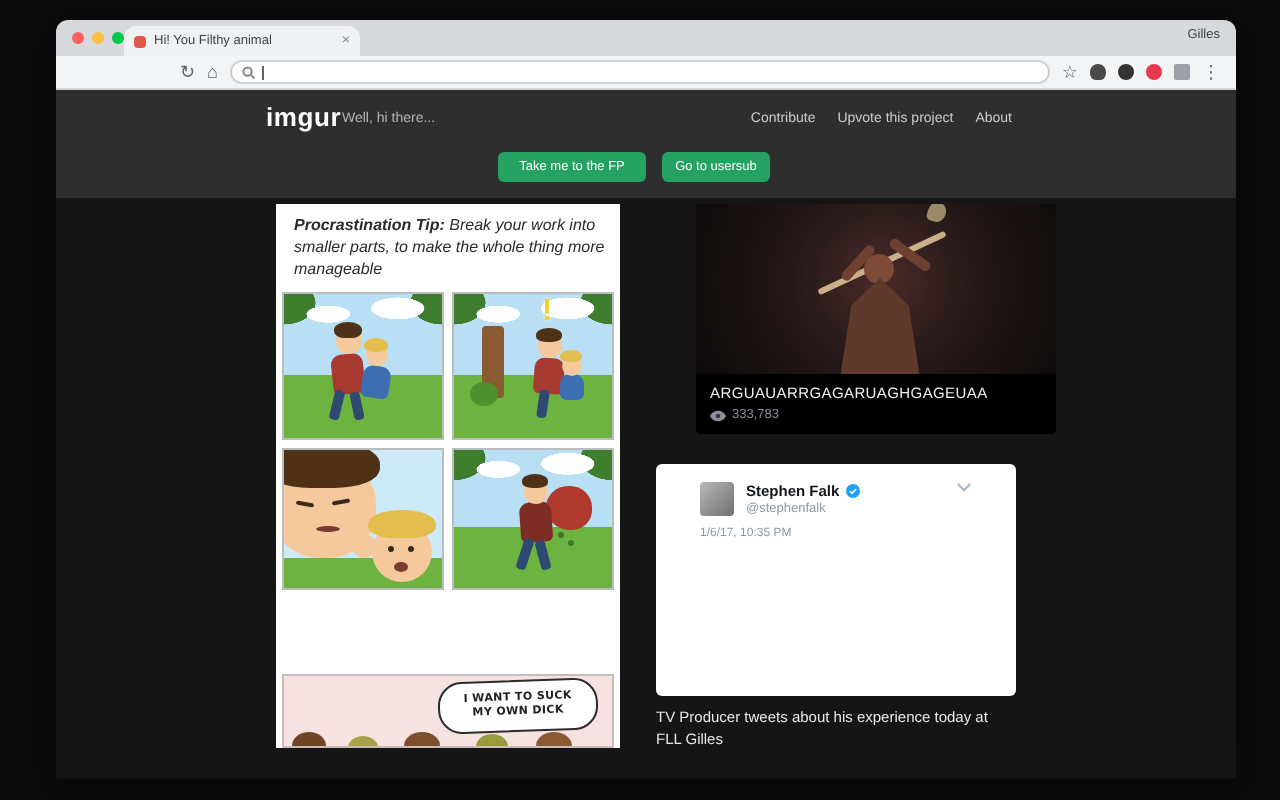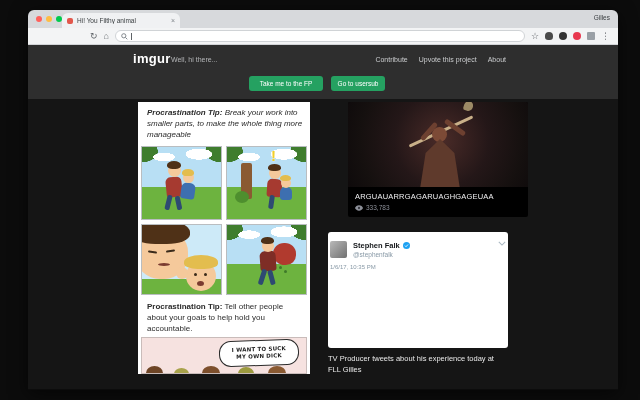--- a/index.html
+++ b/index.html
@@ -83,21 +83,21 @@
     background:radial-gradient(circle at 52% 45%, #4a2b28 0%, #241718 45%, #15100f 78%, #0e0a0b 100%); }
   .mi-staff { position:absolute; left:58px; top:28px; width:70px; height:3px; background:#c9b089; border-radius:2px; transform:rotate(-25deg); }
   .mi-club { position:absolute; left:116px; top:-1px; width:9px; height:10px; background:#9c8a66; border-radius:50% 50% 50% 25%; transform:rotate(18deg); }
   .mi-armL { position:absolute; left:70px; top:27px; width:22px; height:5px; background:#6d4030; border-radius:3px; transform:rotate(-48deg); }
   .mi-armR { position:absolute; left:95px; top:23px; width:24px; height:5px; background:#6d4030; border-radius:3px; transform:rotate(36deg); }
   .mi-head { position:absolute; left:84px; top:25px; width:15px; height:15px; background:#7c4a36; border-radius:50%; }
   .mi-body { position:absolute; left:72px; top:37px; width:40px; height:50px; background:#5f3a2c; clip-path:polygon(50% 0,86% 28%,100% 100%,0 100%,14% 28%); }
   .media-title { padding:5px 7px 2px; font-size:7.5px; color:#f0f0f2; letter-spacing:.2px; white-space:nowrap; }
   .media-views { display:flex; align-items:center; gap:3px; padding:1px 7px; font-size:6.5px; color:#8d9099; }
 
-  .tweet-card { position:absolute; left:300px; top:133px; width:180px; height:116px; background:#fff; border-radius:3px; padding:9px 2px; }
+  .tweet-card { position:absolute; left:300px; top:133px; width:180px; height:116px; background:#fff; border-radius:3px; padding:9px 22px; }
   .tw-head { display:flex; align-items:flex-start; }
   .avatar { width:17px; height:17px; border-radius:2px; background:linear-gradient(135deg,#b9b9b9,#707070); flex:0 0 auto; }
   .tw-id { margin-left:6px; flex:1; }
   .tw-name-row { display:flex; align-items:center; gap:3px; }
   .tw-name { font-size:7.5px; font-weight:bold; color:#14171a; }
   .tw-handle { font-size:6.5px; color:#8899a6; margin-top:1px; }
   .tw-body { margin-top:7px; font-size:8px; line-height:1.55; color:#2c3338; }
   .tw-time { margin-top:6px; font-size:6px; color:#8899a6; }
   .caption { position:absolute; left:300px; top:254px; width:180px; font-size:7.5px; line-height:1.5; color:#e8e8e8; }
 </style>
@@ -203,23 +203,20 @@
               <div class="drip" style="left:52px;top:41px"></div>
               <div class="drip" style="left:57px;top:45px"></div>
               <div class="torso dkred" style="left:33px;top:26px;width:16px;height:20px;transform:rotate(-4deg);position:absolute"></div>
               <div class="leg" style="left:33px;top:44px;height:16px;transform:rotate(18deg)"></div>
               <div class="leg" style="left:42px;top:45px;height:15px;transform:rotate(-15deg)"></div>
               <div class="head" style="left:35px;top:15px;width:12px;height:12px"></div>
               <div class="cap" style="left:34px;top:12px;width:13px;height:7px"></div>
             </div>
           </div>
 
-          <div class="tip t2">
-            <b>Procrastination Tip:</b><span> Tell other people about your goals to help hold you accountable.</span>
-          </div>
 
           <div class="partial">
             <div class="bubble">
               <div>I WANT TO SUCK</div>
               <div>MY OWN DICK</div>
             </div>
             <div class="aud" style="left:4px;width:17px;height:14px;background:#6e4526"></div>
             <div class="aud" style="left:32px;width:15px;height:12px;background:#a8a24b"></div>
             <div class="aud" style="left:60px;width:18px;height:14px;background:#7d4f2c"></div>
             <div class="aud" style="left:96px;width:16px;height:13px;background:#9c9a3f"></div>

